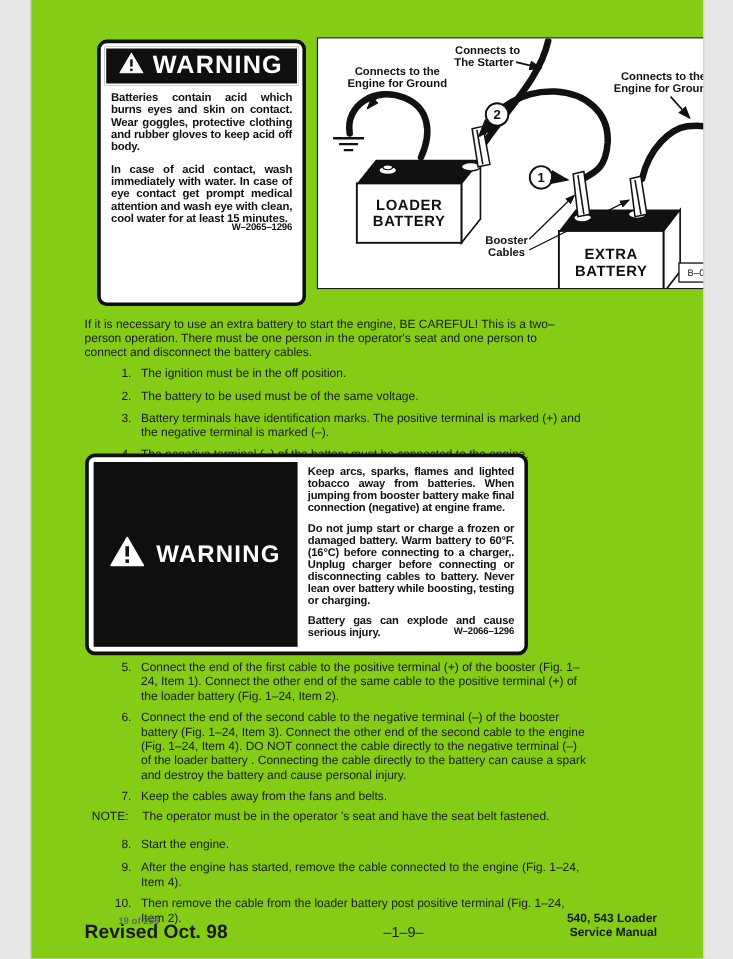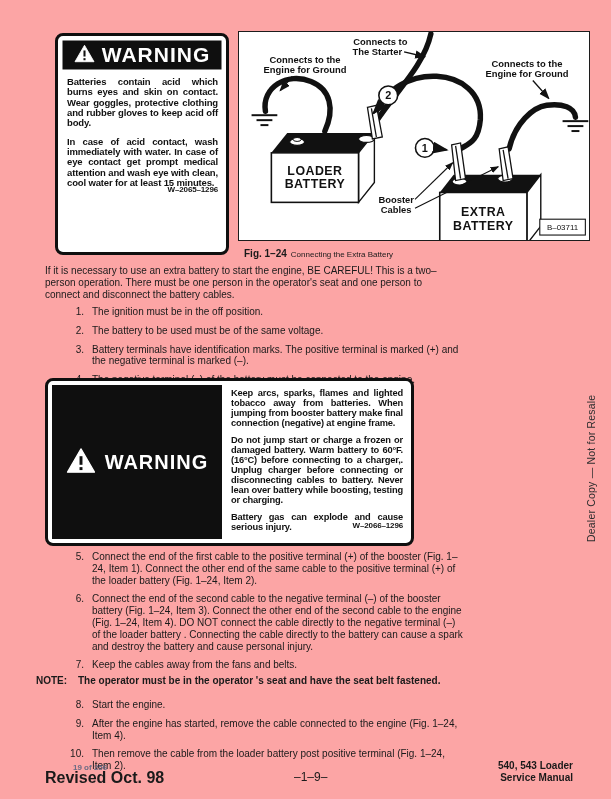--- a/index.html
+++ b/index.html
@@ -1,18 +1,18 @@
 <!DOCTYPE html>
 <html><head>
 <meta charset="utf-8">
 <style>
   html,body{margin:0;padding:0;background:#e8e8e8;}
   .page{
-    position:relative; width:611px; height:799px; margin:0 auto;
-    background:#fca5a5; overflow:hidden;
+    position:relative; width:560px; height:799px; margin:0 auto;
+    background:#84cc16; overflow:hidden;
     font-family:"Liberation Sans", sans-serif; color:#1a1a1a;
     outline:1px solid #cfcfcf;
   }
   
   .warn1{
     position:absolute; left:55px; top:33px; width:174px; height:222px;
     border:3px solid #0f0f0f; border-radius:8px; padding:3px; box-sizing:border-box;
     background:#fff; overflow:hidden;
   }
   .w1head{
@@ -37,22 +37,22 @@
   .figcaption .ft{font-size:8px; margin-left:4px;}
   
   .intro{position:absolute; left:45px; top:265px; width:414px; font-size:10px; line-height:1.2;}
   .steps{position:absolute; font-size:10px; line-height:1.18;}
   .steps-a{left:58px; top:306px; width:402px;}
   .steps-b{left:58px; top:551px; width:408px;}
   .steps-c{left:58px; top:699px; width:408px;}
   .step{display:flex; margin-bottom:7px;}
   .step .num{width:26px; text-align:right; margin-right:8px; flex:none;}
   .step .txt{flex:1;}
-  .note{position:absolute; left:36px; top:675px; width:424px; display:flex;
-        font-weight:bold; font-size:10px; line-height:1.18;}
+  .note{position:absolute; left:51px; top:675px; width:424px; display:flex;
+        font-weight:normal; font-size:10px; line-height:1.18;}
   .note .nlabel{width:42px; flex:none;}
   .note .ntext{flex:1;}
   
   .warn2{
     position:absolute; left:45px; top:378px; width:369px; height:168px;
     border:3px solid #0f0f0f; border-radius:8px; padding:4px; box-sizing:border-box;
     background:#fff; display:flex; overflow:hidden;
   }
   .w2black{
     background:#0f0f0f; width:170px; flex:none;
@@ -188,23 +188,20 @@
 
         <circle cx="187" cy="117" r="9.5" fill="#fff" stroke="#111" stroke-width="1.6"></circle>
         <text class="fcallout" x="187" y="121">1</text>
         <line x1="197" y1="117" x2="209" y2="119" stroke="#111" stroke-width="2" marker-end="url(#ah)"></line>
 
         <rect x="303" y="189" width="46" height="16" fill="#fff" stroke="#111" stroke-width="1.1"></rect>
         <text class="fref" x="326" y="200">B–03711</text>
       </g>
     </svg>
   </div>
-  <div class="figcaption">
-    <span class="fl">Fig. 1–24</span><span class="ft">Connecting the Extra Battery</span>
-  </div>
 
   <div class="intro">If it is necessary to use an extra battery to start the engine, BE CAREFUL! This is a two–person operation. There must be one person in the operator's seat and one person to connect and disconnect the battery cables.</div>
 
   <div class="steps steps-a">
     <div class="step">
       <span class="num">1.</span>
       <span class="txt">The ignition must be in the off position.</span>
     </div>
     <div class="step">
       <span class="num">2.</span>

